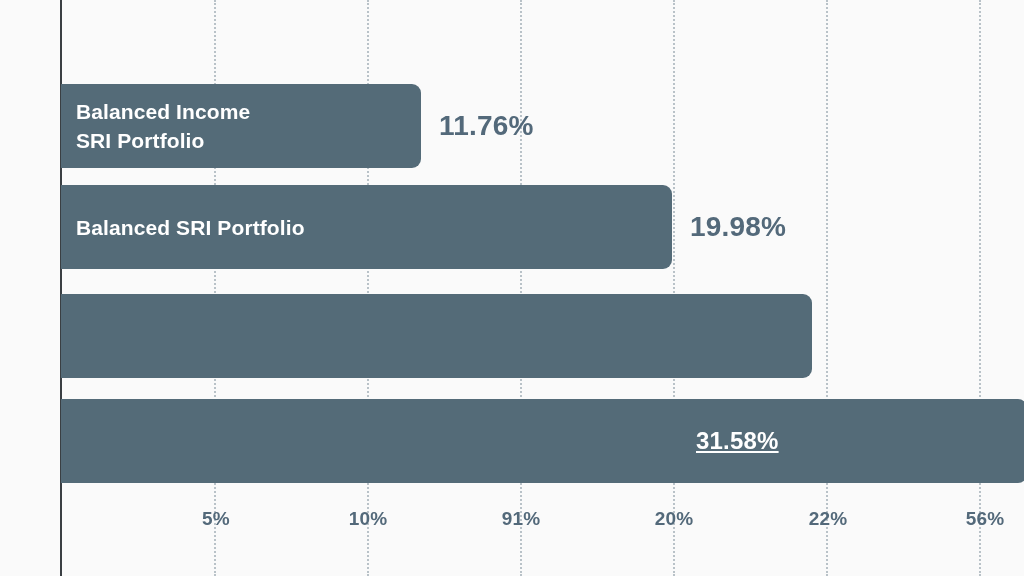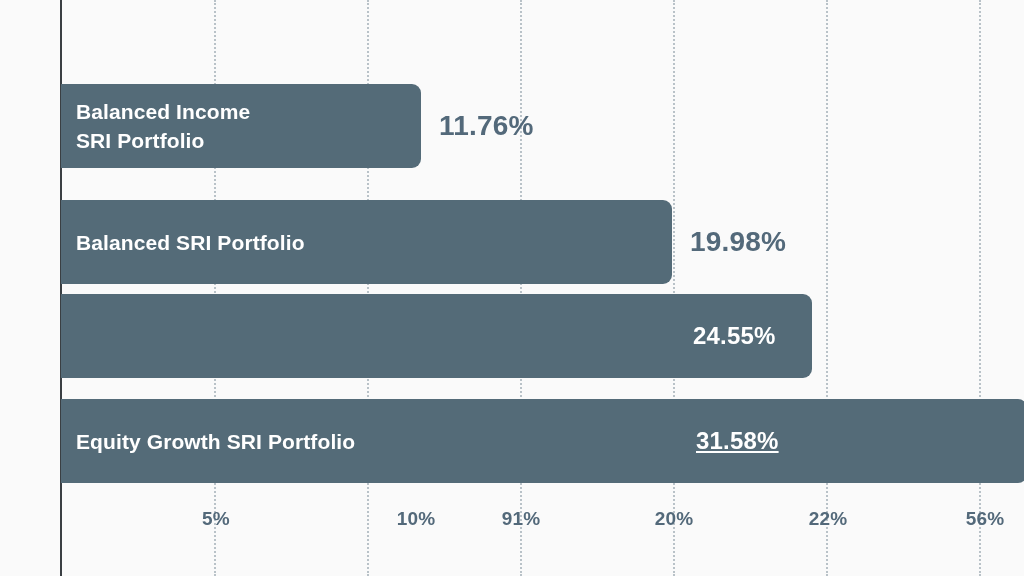--- a/index.html
+++ b/index.html
@@ -147,42 +147,40 @@
 
     <div class="bars-layer">
 
       <div class="bar-row" style="top:84px; width:963px;">
         <div class="bar" style="width:360px;"></div>
         <div class="bar-label">Balanced Income
 SRI Portfolio</div>
         <div class="value-outside" style="left:378px;">11.76%</div>
       </div>
 
-      <div class="bar-row" style="top:200px; width:963px;">
+      <div class="bar-row" style="top:185px; width:963px;">
         <div class="bar" style="width:611px;"></div>
         <div class="bar-label">Balanced SRI Portfolio</div>
         <div class="value-outside" style="left:629px;">19.98%</div>
       </div>
 
       <div class="bar-row" style="top:294px; width:963px;">
         <div class="bar" style="width:751px;"></div>
-        <div class="value-inside" style="left:632px;">24.55%</div>
       </div>
 
       <div class="bar-row" style="top:399px; width:963px;">
         <div class="bar" style="width:966px; border-radius:0 9px 9px 0;"></div>
-        <div class="bar-label">Equity Growth SRI Portfolio</div>
         <div class="value-inside" style="left:635px;text-decoration:underline;">31.58%</div>
       </div>
 
     </div>
 
     <div class="x-axis-labels">
       <div class="tick-label" style="left:216px;">5%</div>
-      <div class="tick-label" style="left:368px;margin-left:48px;">10%</div>
+      <div class="tick-label" style="left:368px;">10%</div>
       <div class="tick-label" style="left:521px;">91%</div>
       <div class="tick-label" style="left:674px;">20%</div>
       <div class="tick-label" style="left:828px;">22%</div>
       <div class="tick-label" style="left:985px;">56%</div>
     </div>
 
   </div>
 </div>
 
 </body></html>

